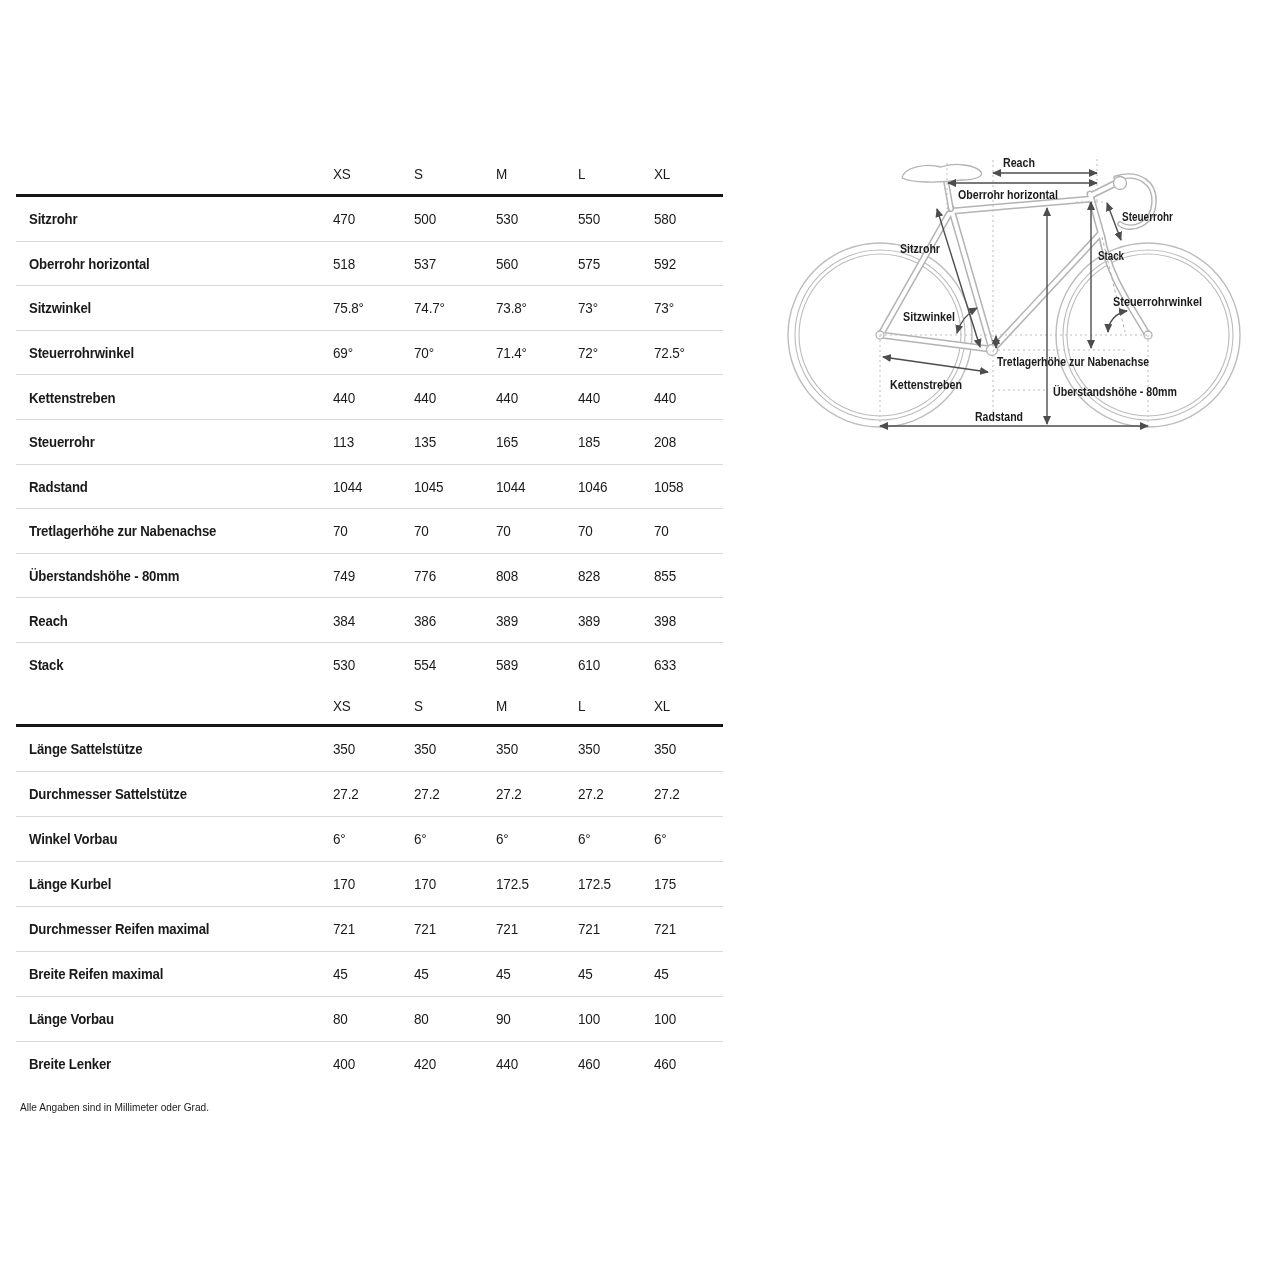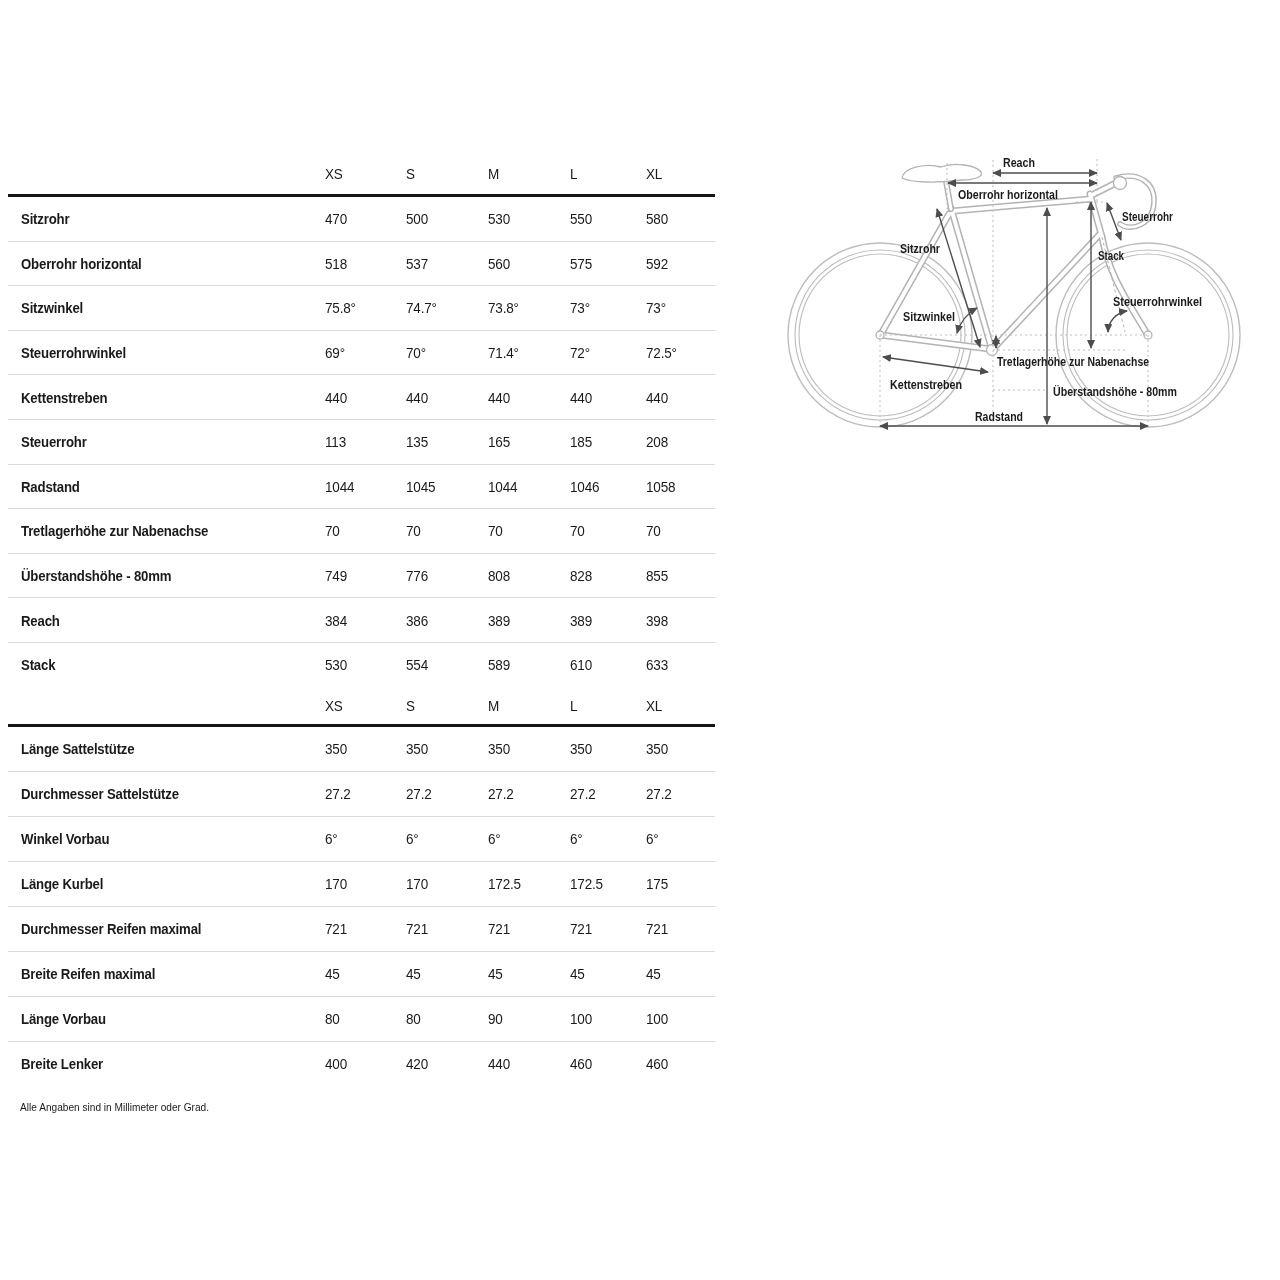--- a/index.html
+++ b/index.html
@@ -3,21 +3,21 @@
 <meta charset="utf-8">
 <style>
   html,body{margin:0;padding:0;}
   body{
     width:1280px;height:1280px;position:relative;background:#ffffff;
     font-family:"Liberation Sans",sans-serif;color:#1a1a1a;overflow:hidden;
   }
   .stage{position:absolute;inset:0;}
 
   
-  .geo-table{position:absolute;left:8px;top:152px;width:707px;}
+  .geo-table{position:absolute;left:16px;top:152px;width:707px;}
   .hrow{position:relative;height:42px;border-bottom:3px solid #161616;}
   .tsection[data-section="1"] .hrow{height:37px;}
   .drow{position:relative;height:43.6px;border-bottom:1px solid #d9d9d9;}
   .tsection[data-section="1"] .drow{height:44px;text-decoration:underline;}
   .tsection .drow:last-child{border-bottom:none;}
   .cell{
     position:absolute;top:0;bottom:0;display:flex;align-items:center;
     font-size:15px;letter-spacing:-0.2px;white-space:nowrap;
     transform:scaleX(0.9);transform-origin:0 50%;
   }

